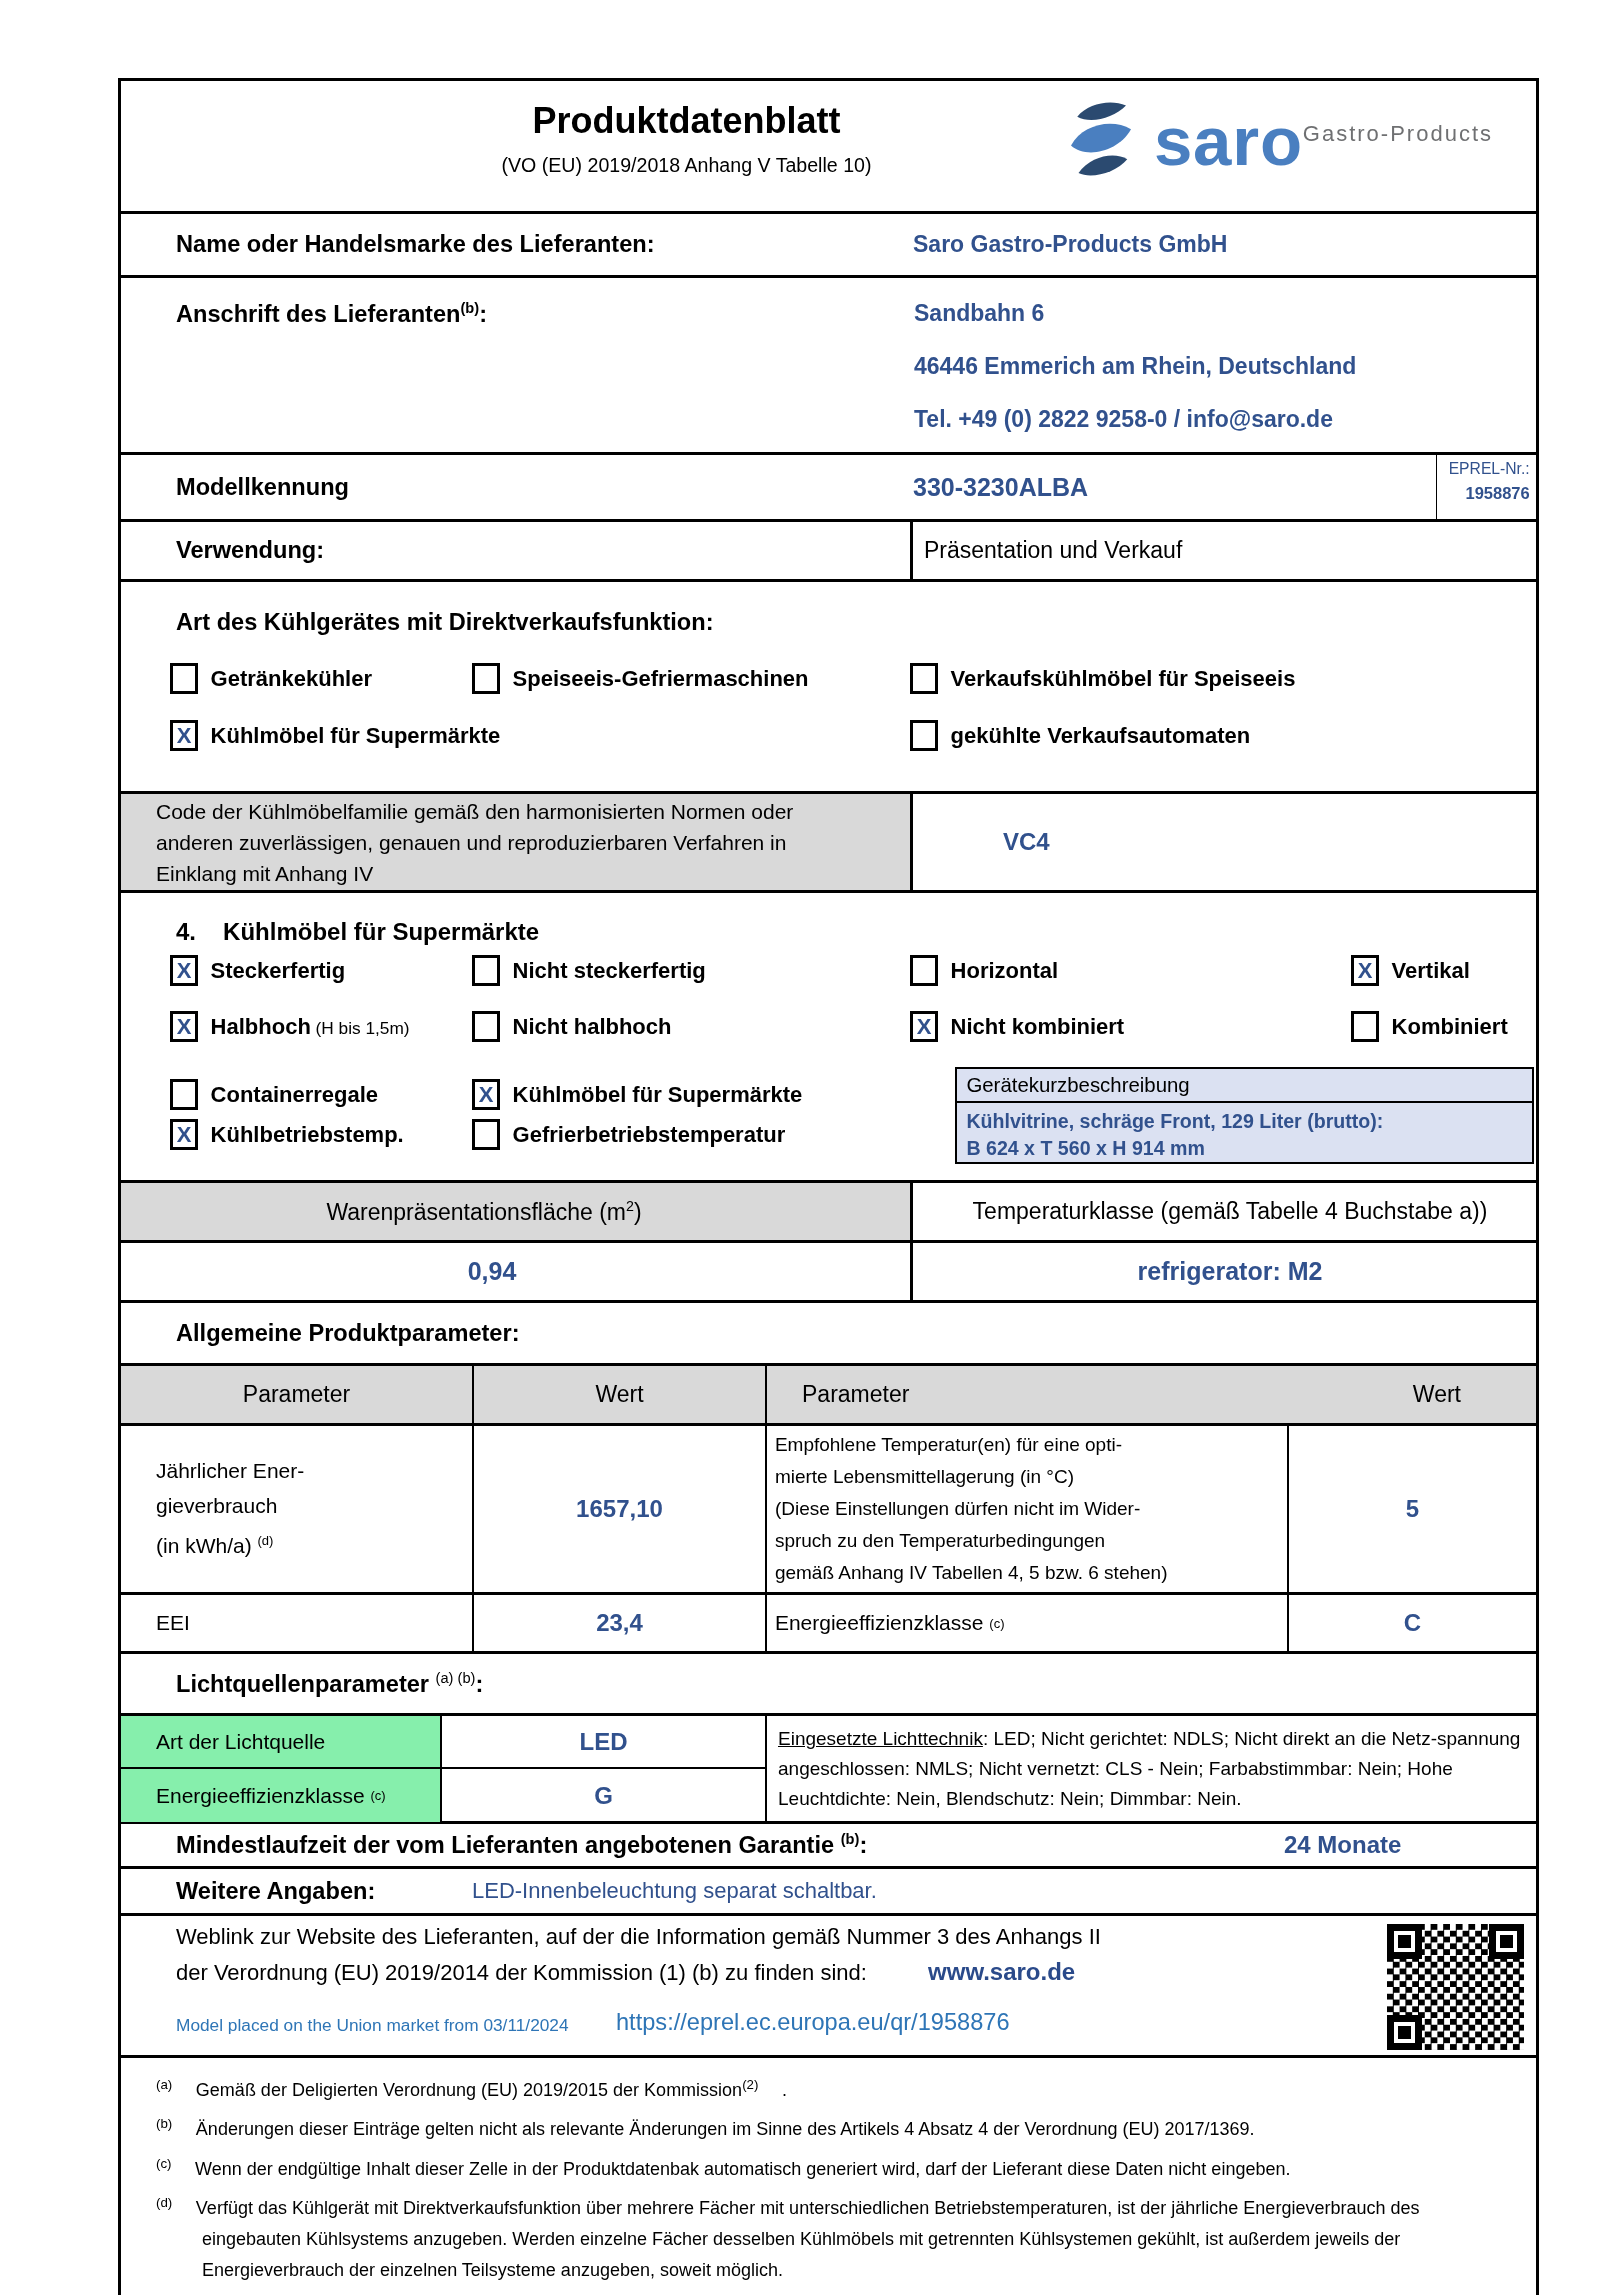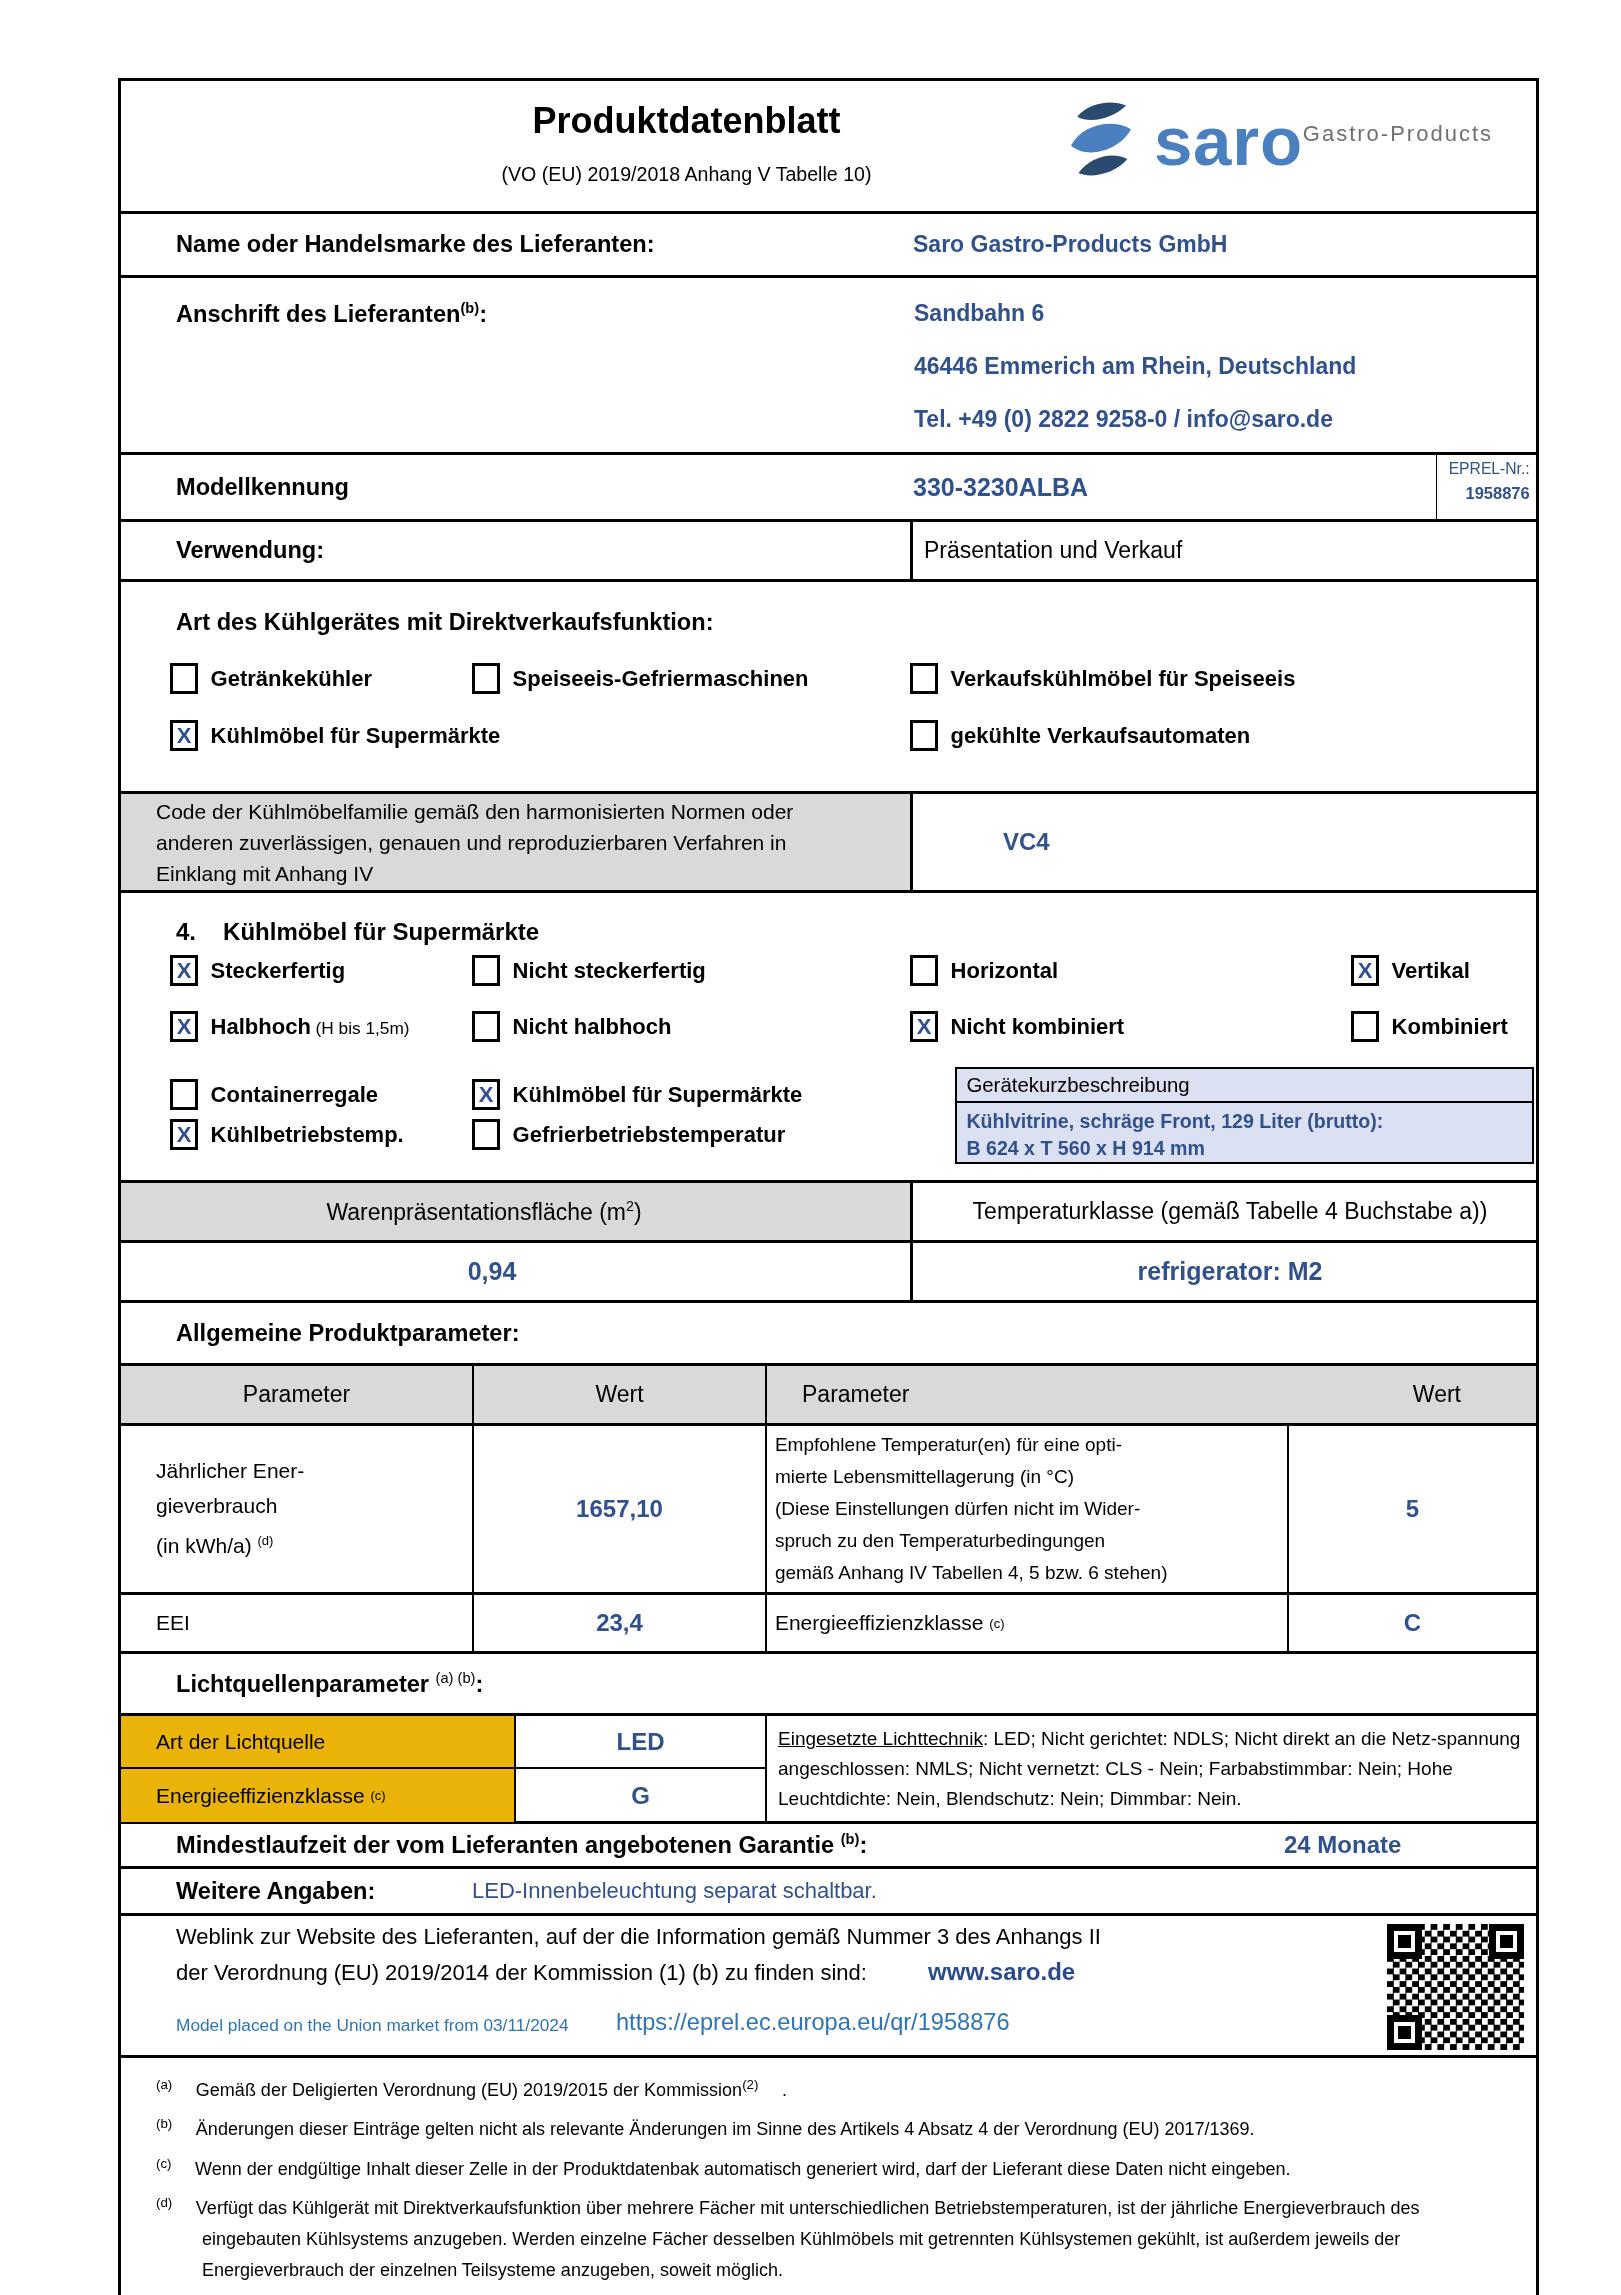--- a/index.html
+++ b/index.html
@@ -15,21 +15,21 @@
   .row{position:relative;box-sizing:border-box;border-bottom:3.1px solid #000;}
   .flexc{display:flex;align-items:center;}
   .b{font-weight:bold;}
   .blue{color:#31518d;}
   .lnk{color:#2e75b6;}
   sup{font-size:0.62em;}
   
   .hdr{height:133px;}
   .title-block{position:absolute;left:236px;top:19px;width:659px;text-align:center;}
   .title{font-size:36px;font-weight:bold;}
-  .subtitle{font-size:19.6px;margin-top:21px;}
+  .subtitle{font-size:19.6px;margin-top:12px;}
   .logo{position:absolute;right:43px;top:17.3px;display:flex;align-items:center;gap:12.6px;}
   .logo-txt{display:flex;flex-direction:row;align-items:flex-start;}
   .logo-brand{font-size:69px;font-weight:bold;color:#4a7fc0;line-height:0.85;letter-spacing:0.8px;}
   .logo-tag{font-size:22px;color:#6f7072;letter-spacing:2px;margin-top:7.9px;}
   
   .lbl{font-size:23.6px;font-weight:bold;padding-left:55px;box-sizing:border-box;}
   .val{font-size:23px;}
   .lcell{width:792px;border-right:3.1px solid #000;box-sizing:border-box;height:100%;display:flex;align-items:center;}
   .rcell{flex:1;display:flex;align-items:center;padding-left:11px;}
   
@@ -52,21 +52,21 @@
   .c1{width:353px;border-right:2.4px solid #000;}
   .c2{width:293px;border-right:2.4px solid #000;display:flex;align-items:center;justify-content:center;}
   .c3{width:522px;border-right:2.4px solid #000;}
   .c4{flex:1;display:flex;align-items:center;justify-content:center;}
   .hcell{display:flex;align-items:center;font-size:23px;}
   .vblue{font-size:24px;font-weight:bold;color:#31518d;}
   
   .lt{height:108px;display:flex;border-bottom:3.1px solid #000;box-sizing:border-box;}
   .lt-left{width:646px;border-right:2.4px solid #000;box-sizing:border-box;}
   .lt-row{height:53px;display:flex;box-sizing:border-box;}
-  .lt-lab{width:395px;border-right:2.4px solid #000;box-sizing:border-box;display:flex;align-items:center;padding-left:35px;font-size:21px;background:#eab308;}
+  .lt-lab{width:321px;border-right:2.4px solid #000;box-sizing:border-box;display:flex;align-items:center;padding-left:35px;font-size:21px;background:#86efac;}
   .lt-val{flex:1;display:flex;align-items:center;justify-content:center;font-size:24px;font-weight:bold;color:#31518d;}
   .lt-right{flex:1;padding:7.9px 14px 0 11px;font-size:19px;line-height:30px;}
   
   .qr{position:absolute;left:1266px;top:7.9px;width:137px;height:126px;
       background:conic-gradient(#000 90deg,#fff 90deg 180deg,#000 180deg 270deg,#fff 270deg) 0 0/12.6px 12.6px;}
   .qf{position:absolute;width:35px;height:35px;border:7px solid #000;background:#fff;box-sizing:border-box;}
   .qf::after{content:"";position:absolute;inset:3.9px;background:#000;}
   .qf.tl{left:0;top:0;} .qf.tr{right:0;top:0;} .qf.bl{left:0;bottom:0;}
   
   .fns{height:253px;padding:11px 43px 0 35px;box-sizing:border-box;border-bottom:none;}

